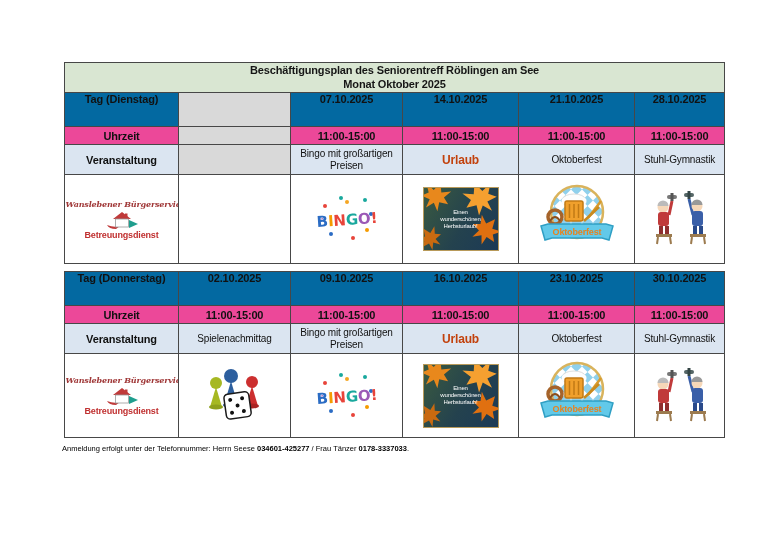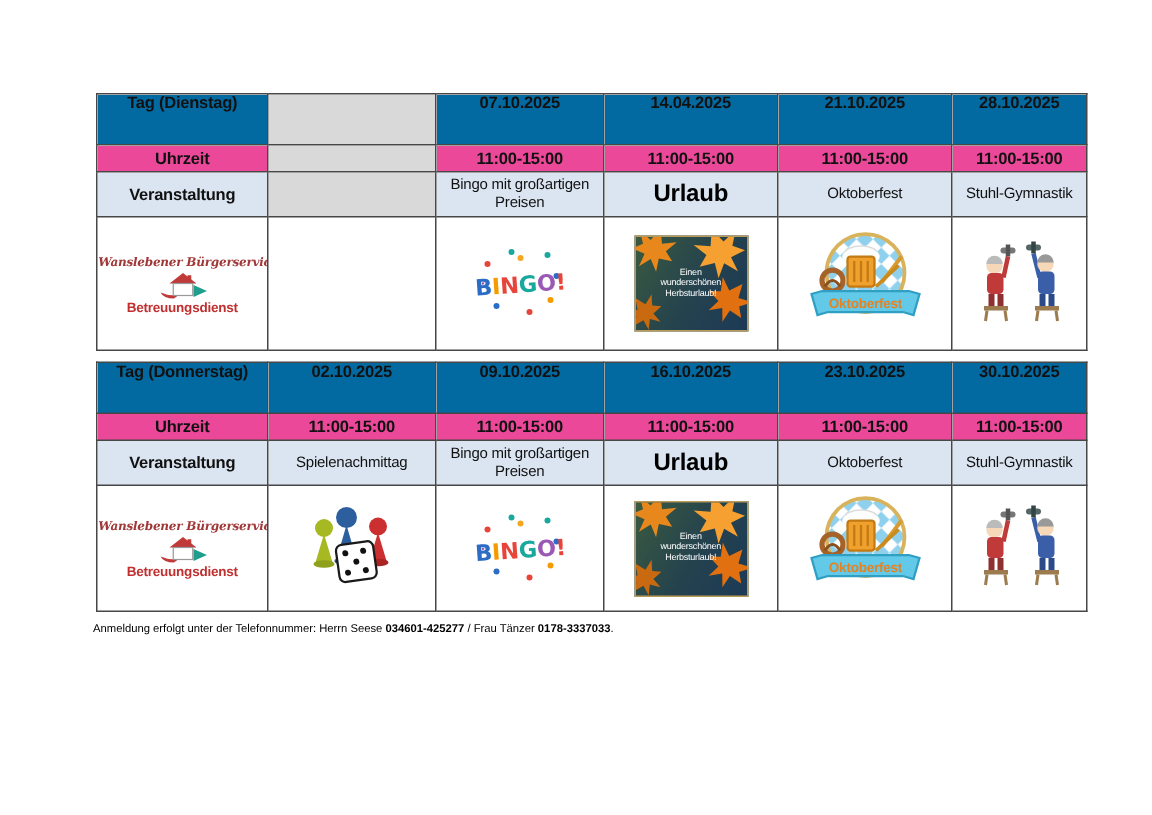--- a/index.html
+++ b/index.html
@@ -8,21 +8,21 @@
   .tbl{border-collapse:collapse;table-layout:fixed;width:660px;margin-left:64px;}
   .tbl td{border:1px solid #474747;text-align:center;padding:0;overflow:hidden;letter-spacing:-0.15px;}
   .t1{margin-top:62px;}
   .t2{margin-top:7px;}
   .header-cell{background:#d9e6d2;height:29px;font-weight:bold;font-size:11px;line-height:13.5px;color:#161616;}
   .tag-cell{background:#0369a1;height:33px;vertical-align:top;padding-top:4px;font-weight:bold;font-size:11px;}
   .time-cell{background:#ec4899;height:17px;font-weight:bold;font-size:11px;vertical-align:middle;}
   .event-cell{background:#dbe5f1;height:29px;font-size:10px;line-height:12px;vertical-align:middle;padding:0 3px;}
   .lab{font-weight:bold;font-size:11px;}
   .gray{background:#d9d9d9;}
-  .urlaub{color:#000000;font-weight:bold;font-size:16px;letter-spacing:0;}
+  .urlaub{color:#c2410c;font-weight:bold;font-size:12px;letter-spacing:0;}
   .img-cell{background:#fff;vertical-align:middle;}
   .img1{height:88px;} .img2{height:83px;}
   
   .care-logo{width:112px;margin:0 auto;text-align:center;}
   .care-script{font-family:"DejaVu Serif",serif;font-style:italic;font-weight:bold;font-size:8px;color:#a03838;white-space:nowrap;}
   .care-house{display:block;margin:1px auto 0;}
   .care-dept{font-family:Liberation Sans, sans-serif;font-weight:bold;font-size:9px;color:#c03030;}
   
   .bingo{position:relative;width:64px;height:50px;margin:0 auto;}
   .bingo-word{position:absolute;left:50%;top:52%;transform:translate(-50%,-50%) rotate(-4deg);
@@ -47,25 +47,31 @@
   <table class="tbl t1">
     <colgroup>
       <col style="width:114px">
         <col style="width:112px">
         <col style="width:112px">
       <col style="width:116px">
         <col style="width:116px">
         <col style="width:90px">
     </colgroup>
     <tbody>
+        <tr>
+      <td colspan="6" class="header-cell">
+        <div>Beschäftigungsplan des Seniorentreff Röblingen am See</div>
+        <div>Monat Oktober 2025</div>
+      </td>
+    </tr>
     <tr>
       <td class="tag-cell lab">Tag (Dienstag)</td>
       <td class="tag-cell gray"></td>
       <td class="tag-cell">07.10.2025</td>
-      <td class="tag-cell">14.04.2025</td>
+      <td class="tag-cell">14.10.2025</td>
       <td class="tag-cell">21.10.2025</td>
       <td class="tag-cell">28.10.2025</td>
     </tr>
     <tr>
       <td class="time-cell lab">Uhrzeit</td>
       <td class="time-cell gray"></td>
       <td class="time-cell">11:00-15:00</td>
       <td class="time-cell">11:00-15:00</td>
       <td class="time-cell">11:00-15:00</td>
       <td class="time-cell">11:00-15:00</td>

